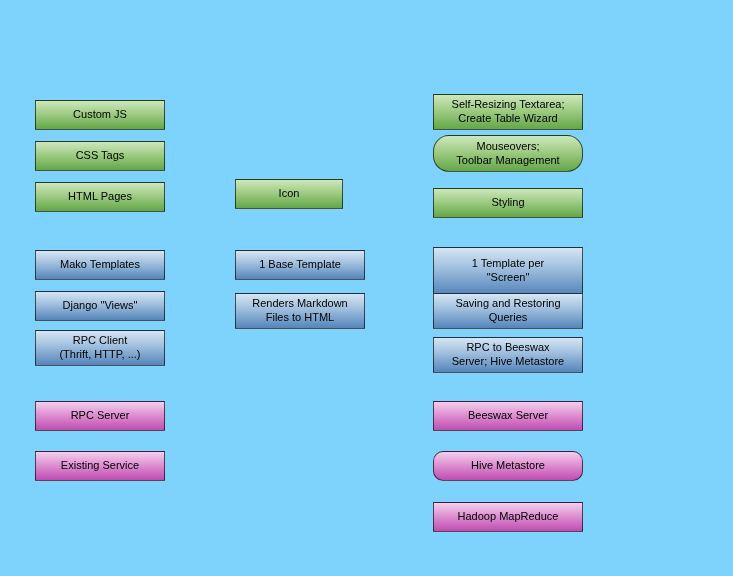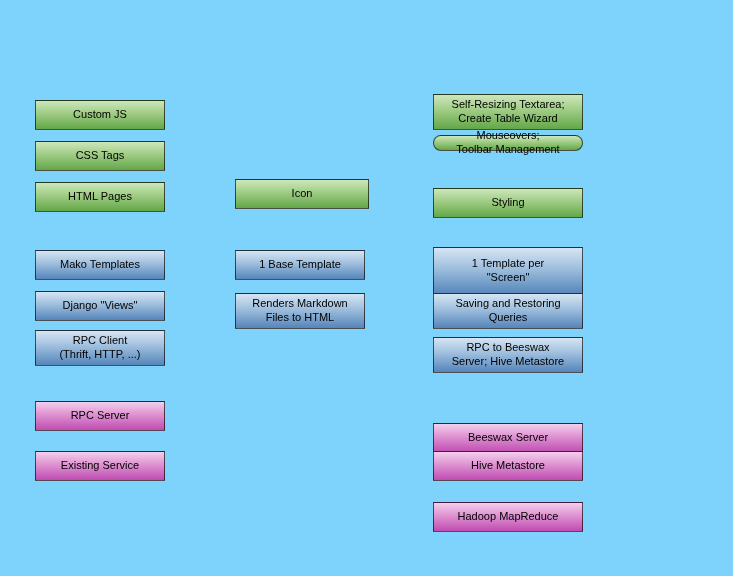--- a/index.html
+++ b/index.html
@@ -56,43 +56,43 @@
 
   <div class="box blue" style="left:35px; top:291px; width:130px; height:30px;">Django "Views"</div>
 
   <div class="box blue" style="left:35px; top:330px; width:130px; height:36px;">RPC Client
 (Thrift, HTTP, ...)</div>
 
   <div class="box magenta" style="left:35px; top:451px; width:130px; height:30px;">Existing Service</div>
 
   <div class="box magenta" style="left:35px; top:401px; width:130px; height:30px;">RPC Server</div>
 
-  <div class="box green" style="left:235px; top:179px; width:134px; height:30px;">Icon</div>
+  <div class="box green" style="left:235px; top:179px; width:108px; height:30px;">Icon</div>
 
   <div class="box blue" style="left:235px; top:250px; width:130px; height:30px;">1 Base Template</div>
 
   <div class="box blue" style="left:235px; top:293px; width:130px; height:36px;">Renders Markdown
 Files to HTML</div>
 
   <div class="box green" style="left:433px; top:94px; width:150px; height:36px;">Self-Resizing Textarea;
 Create Table Wizard</div>
 
-  <div class="box green" style="left:433px; top:135px; width:150px; height:16px;border-radius:16px;">Mouseovers;
+  <div class="box green" style="left:433px; top:135px; width:150px; height:37px;border-radius:16px;">Mouseovers;
 Toolbar Management</div>
 
   <div class="box green" style="left:433px; top:179px; width:150px; height:30px;margin-top:9px;">Styling</div>
 
   <div class="box blue" style="left:433px; top:247px; width:150px; height:48px;">1 Template per
 "Screen"</div>
 
   <div class="box blue" style="left:433px; top:293px; width:150px; height:36px;text-align:center;">Saving and Restoring
 Queries</div>
 
   <div class="box blue" style="left:433px; top:337px; width:150px; height:36px;">RPC to Beeswax
 Server; Hive Metastore</div>
 
-  <div class="box magenta" style="left:433px; top:401px; width:150px; height:30px;margin-top:22px;">Beeswax Server</div>
+  <div class="box magenta" style="left:433px; top:401px; width:150px; height:30px;">Beeswax Server</div>
 
-  <div class="box magenta" style="left:433px; top:451px; width:150px; height:30px;">Hive Metastore</div>
+  <div class="box magenta" style="left:433px; top:451px; width:150px; height:30px;border-radius:10px;">Hive Metastore</div>
 
   <div class="box magenta" style="left:433px; top:502px; width:150px; height:30px;">Hadoop MapReduce</div>
 
 </div>
 
 </body></html>

